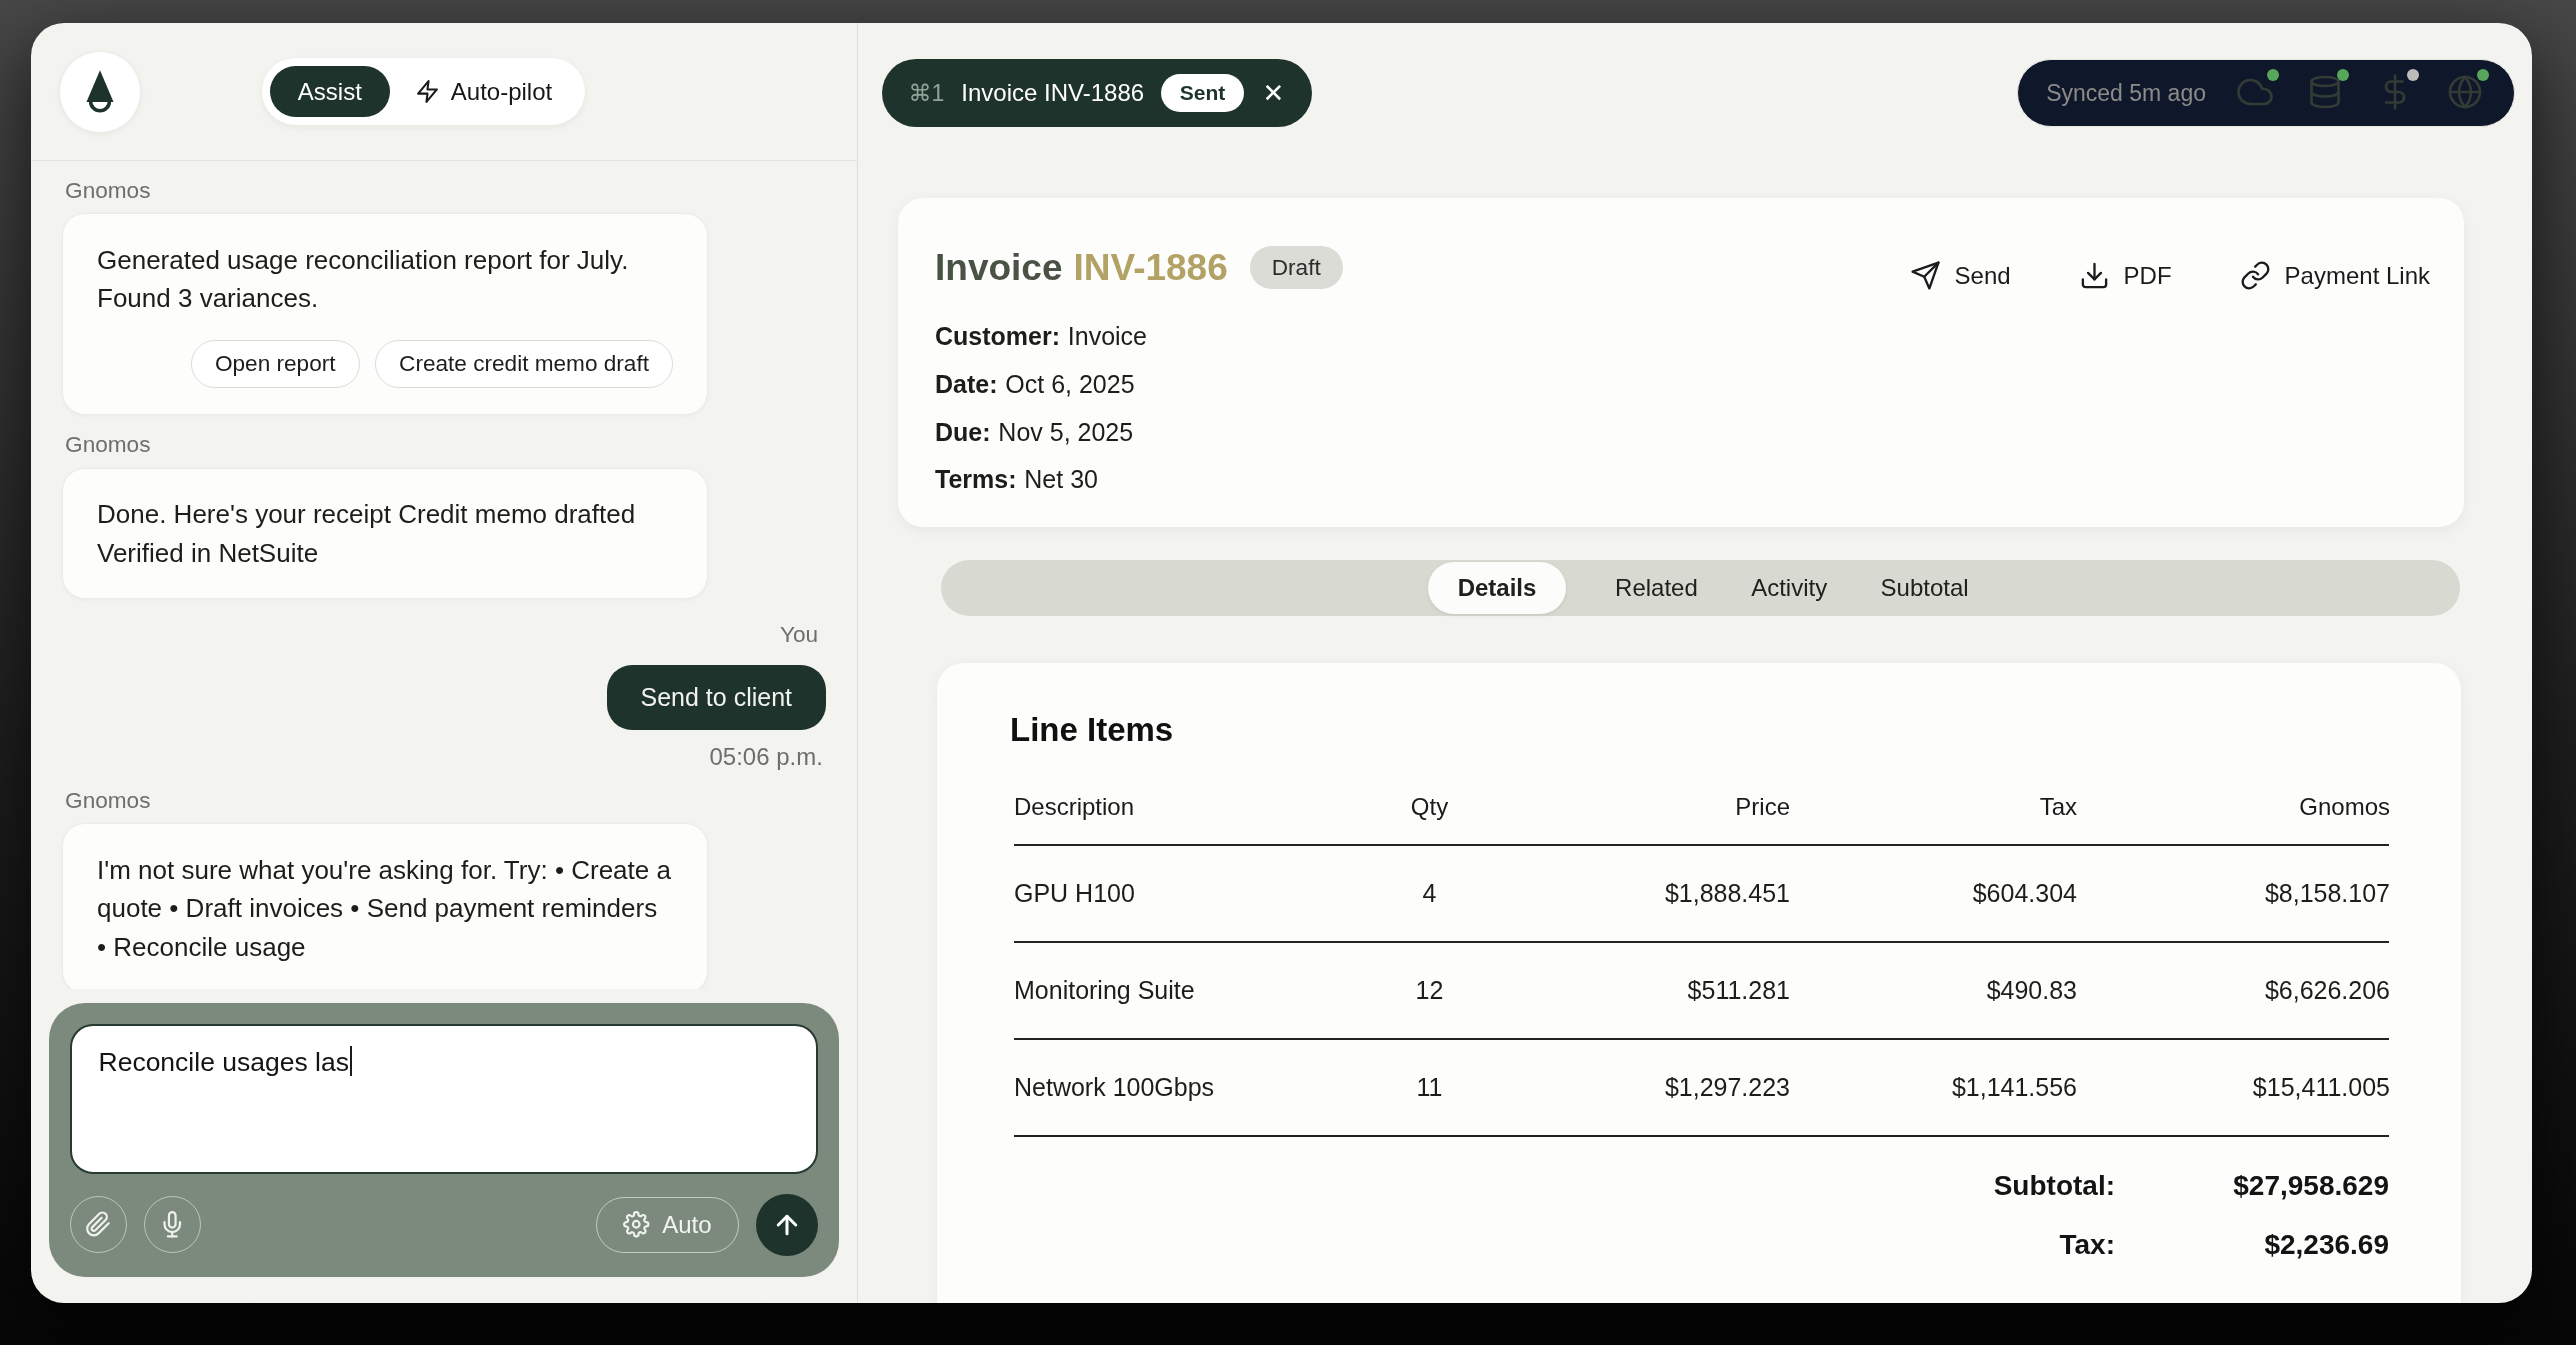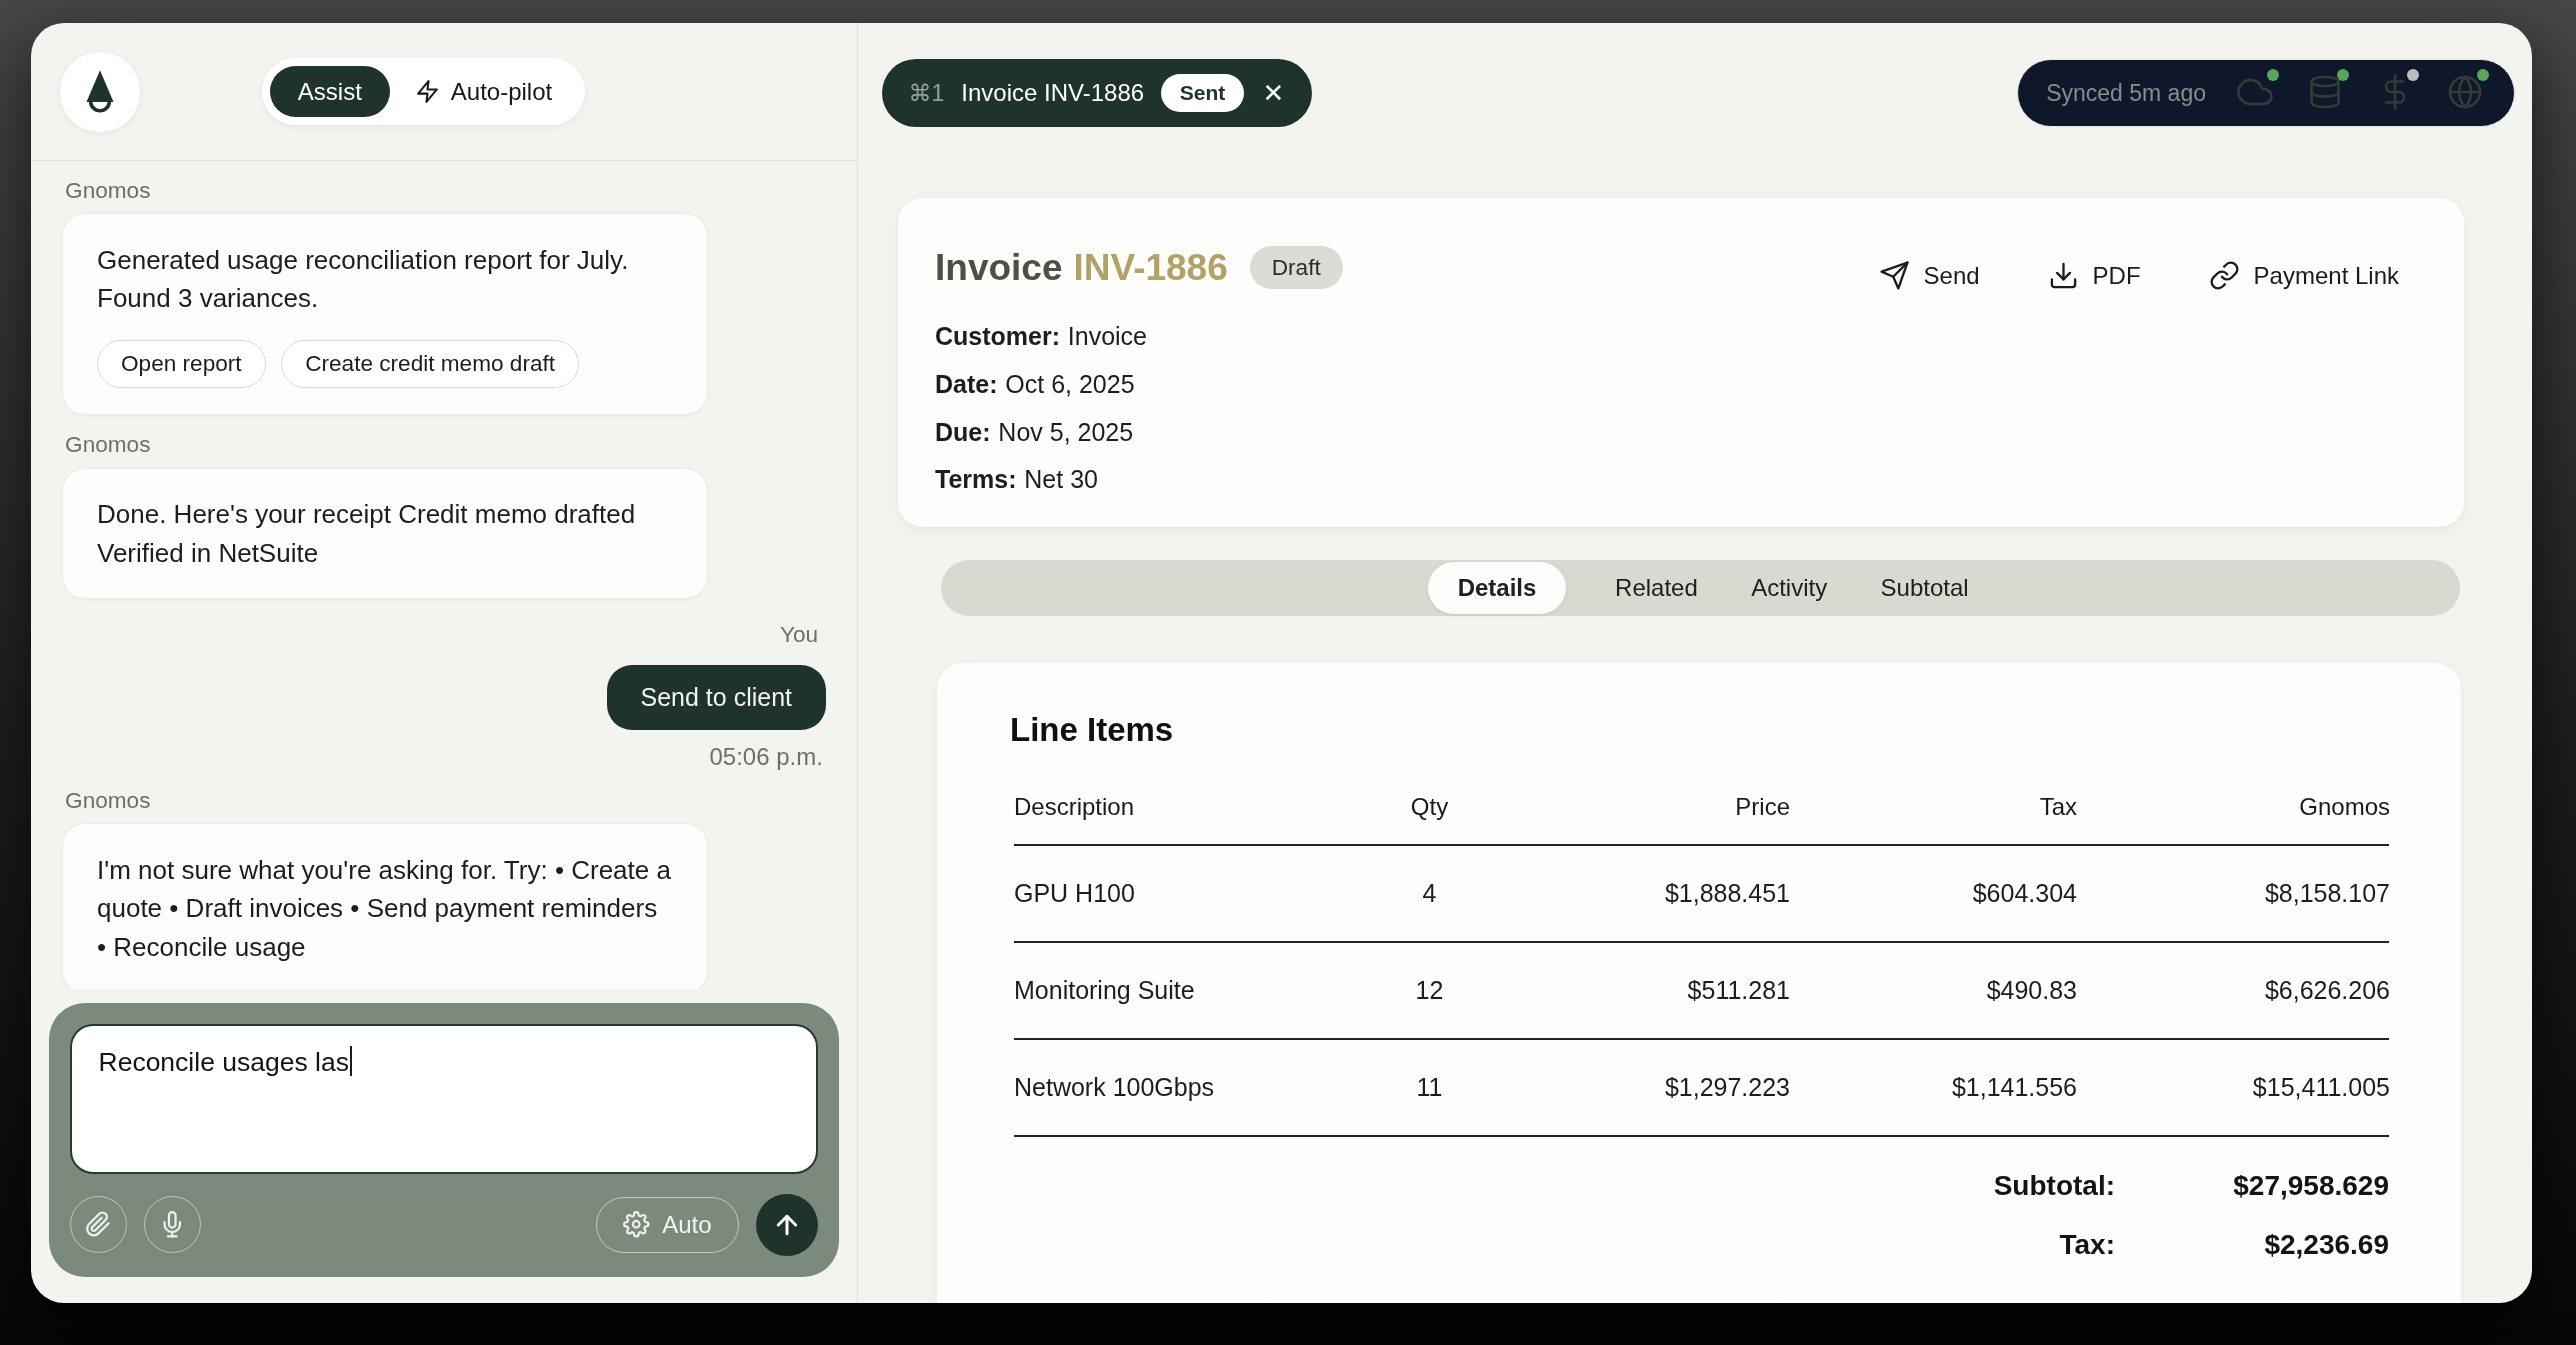--- a/index.html
+++ b/index.html
@@ -24,21 +24,21 @@
   .mode.active { background:#1e332b; color:#fff; padding:13.2px 28px; }
   .mode svg { width:25px; height:25px; stroke:#1b1b19; fill:none; stroke-width:2; stroke-linecap:round; stroke-linejoin:round; }
   .msgs { flex:1; padding:0 31px; overflow:hidden; display:flex; flex-direction:column; }
   .sender { font-size:22.6px; color:#6e6e6c; margin:17px 0 9.3px 3.1px; }
   .sender.right { text-align:right; margin:23px 7.8px 11px 0; }
   .bubble {
     background:#fdfdfc; border:1.6px solid #ebebe7; border-radius:23px;
     padding:26.5px 34px; max-width:646px; width:fit-content;
     font-size:26px; line-height:1.48; color:#1d1d1b; box-shadow:0 1.6px 4.7px rgba(0,0,0,.03);
   }
-  .chips { display:flex; gap:15.6px; margin-top:22px; }
+  .chips { display:flex; gap:15.6px; margin-top:22px;justify-content:flex-end; }
   .chip { background:#fff; border:1.6px solid #dcdcd7; border-radius:28px; padding:10px 23px; font-size:22.6px; color:#1d1d1b; cursor:pointer; white-space:nowrap; }
   .user-row { display:flex; justify-content:flex-end; }
   .user-pill { background:#1e332b; color:#f2f3ef; font-size:25px; padding:18px 34px; border-radius:25px;margin-top:6px; }
   .time { text-align:right; font-size:24px; color:#6e6e6c; margin:12.4px 3.1px 0 0; }
   .composer { margin:14px 18px 26.5px 18px; background:#7c8a7d; border-radius:36px; padding:21px; }
   .composer-input {
     background:#fff; border:2.3px solid #263a31; border-radius:23px; height:150px;
     padding:20px 26.5px; font-size:26.5px; color:#141414; cursor:text;
   }
   .caret { display:inline-block; width:2.3px; height:30px; background:#1b1b1b; vertical-align:-5.4px; margin-left:0.8px; }
@@ -60,21 +60,21 @@
   .sync-text { color:#8b8b89; font-size:23px; }
   .sync-icon { position:relative; width:39px; height:39px; cursor:pointer; }
   .sync-icon svg { width:36px; height:36px; stroke:#333b35; fill:none; stroke-width:1.8; stroke-linecap:round; stroke-linejoin:round; }
   .dot { position:absolute; right:-3.1px; top:-4.7px; width:12.4px; height:12.4px; border-radius:50%; }
   .dot.green { background:#58a55c; } .dot.gray { background:#bcbcba; }
   .invoice-card { position:absolute; left:40px; top:175px; width:1566px; height:329px; background:#fdfdfc; border-radius:25px; padding:48px 47px 0 37px; box-shadow:0 3.1px 12.4px rgba(0,0,0,.05); }
   .inv-head { display:flex; align-items:center; }
   .inv-title { font-size:37px; font-weight:700; color:#4a5145; }
   .inv-number { color:#b3a266; margin-left:11px; }
   .draft-badge { margin-left:22px; background:#dadcd5; color:#2c2c2a; font-size:22.6px; font-weight:500; border-radius:31px; padding:8.6px 22px; }
-  .inv-actions { position:absolute; right:65px; top:62px; display:flex; gap:68px; }
+  .inv-actions { position:absolute; right:34px; top:62px; display:flex; gap:68px; }
   .inv-action { display:flex; align-items:center; gap:14px; background:none; border:none; font-size:24px; font-weight:500; color:#1b1b1b; cursor:pointer; }
   .inv-action svg { width:31px; height:31px; stroke:#1b1b1b; fill:none; stroke-width:1.8; stroke-linecap:round; stroke-linejoin:round; }
   .inv-fields { margin-top:33px; }
   .inv-field { font-size:25px; margin-bottom:18.7px; }
   .inv-field b { font-weight:700; margin-right:7.8px; }
   .view-tabs { position:absolute; left:83px; top:537px; width:1519px; height:56px; background:#d8dad2; border-radius:28px; display:flex; align-items:center; justify-content:center; gap:44px; }
   .vtab { background:none; border:none; font-size:24px; color:#20201e; cursor:pointer; padding:0 4.7px; }
   .vtab.active { background:#fcfcfa; font-weight:600; border-radius:26.5px; padding:11.7px 30px; box-shadow:0 1.6px 4.7px rgba(0,0,0,.08); }
   .li-card { position:absolute; left:79px; top:640px; width:1524px; height:731px; background:#fdfdfc; border-radius:26.5px; padding:48px 72px 0 49px; box-shadow:0 3.1px 12.4px rgba(0,0,0,.05); }
   .li-title { font-size:33px; font-weight:800; color:#101010;margin-left:24px; }

